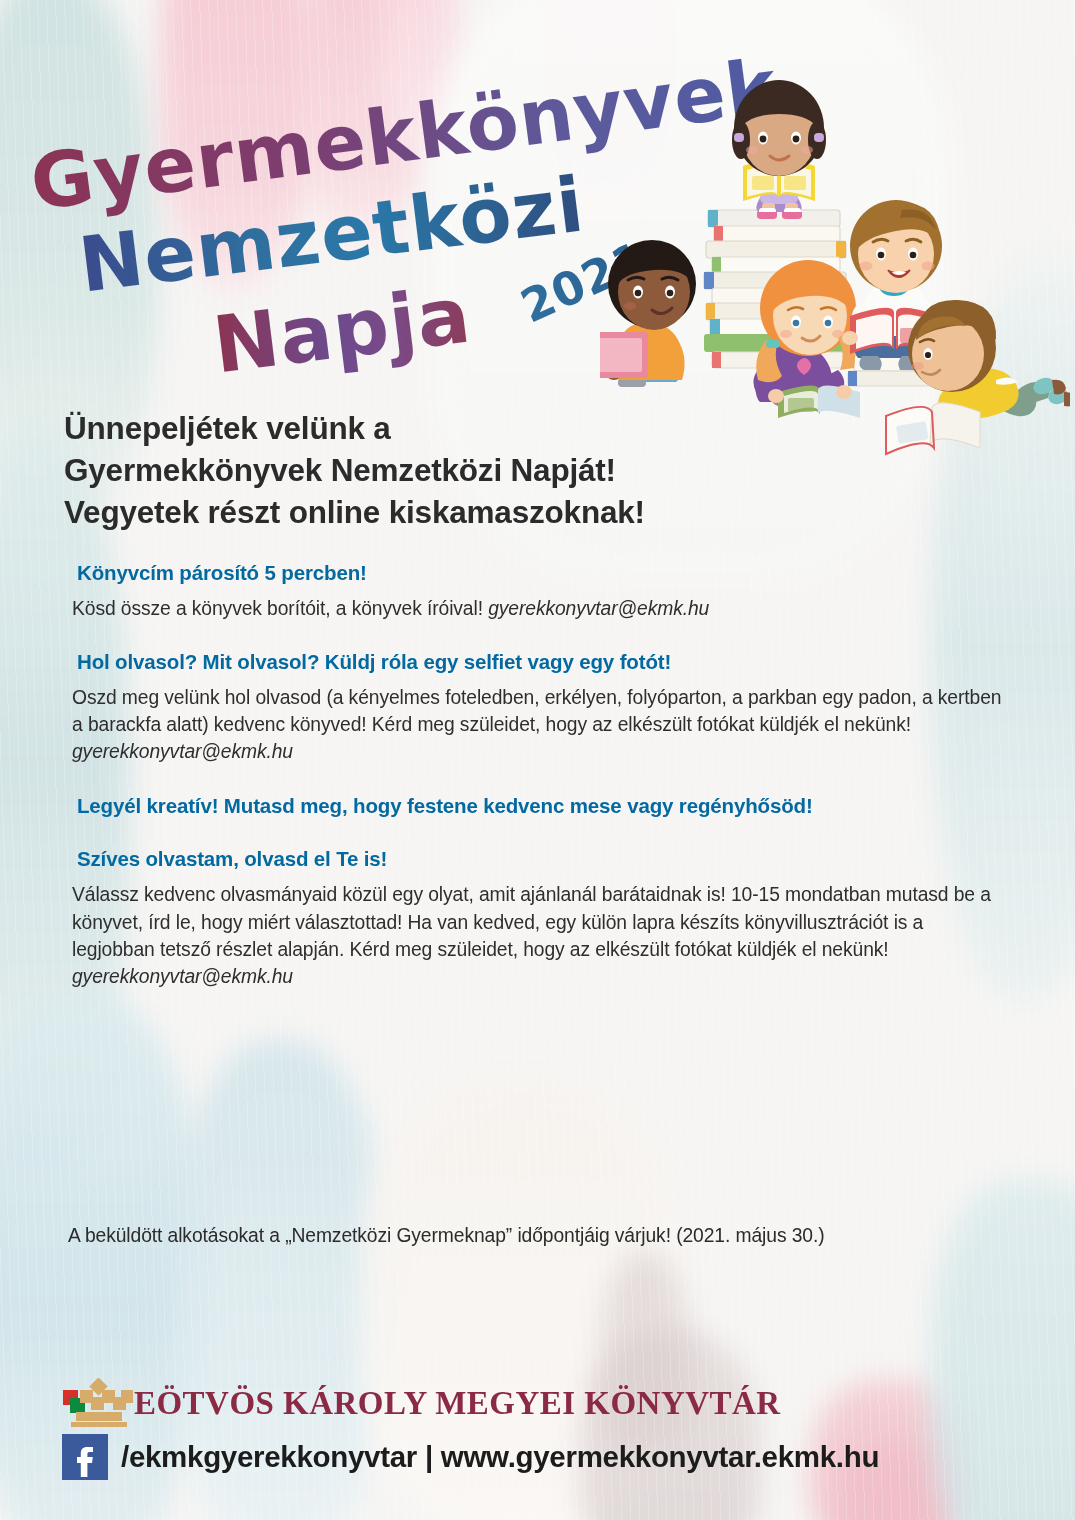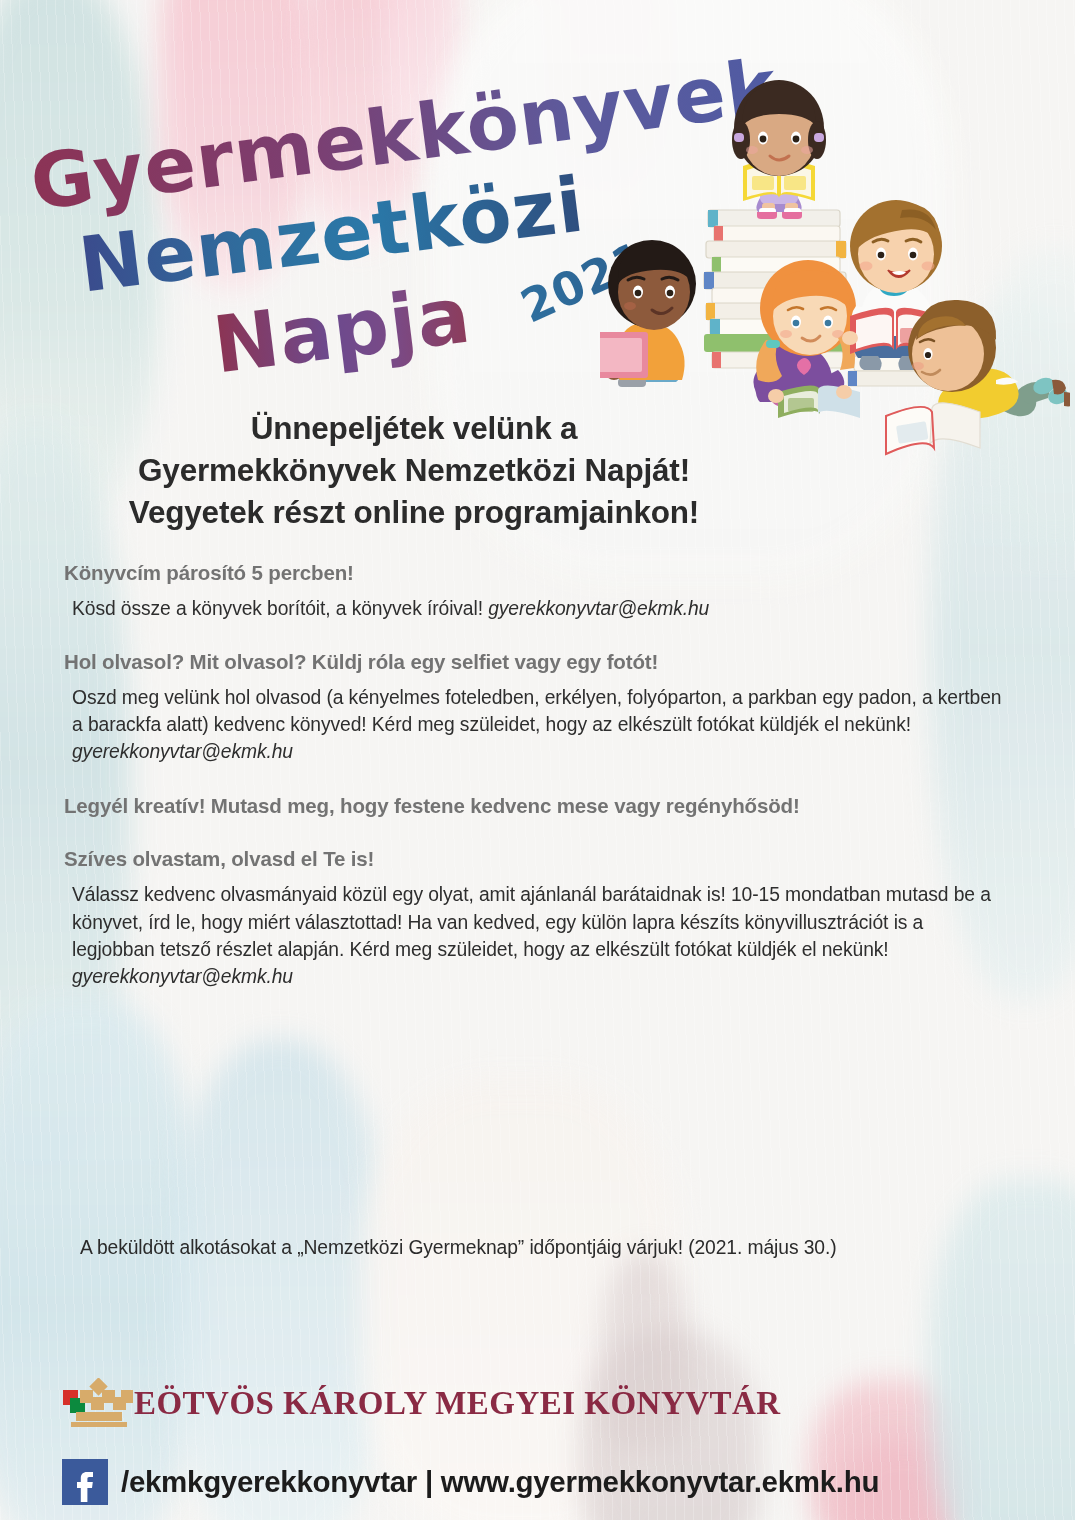--- a/index.html
+++ b/index.html
@@ -36,40 +36,40 @@
       background-image:linear-gradient(95deg,#8e3350 0%,#6c4a8e 45%,#7a4a86 70%,#8e3b57 100%);}
   .t4{position:absolute;left:500px;top:185px;font-size:46px;transform:rotate(-24deg);
       background-image:linear-gradient(95deg,#2f6f9e 0%,#2a6090 100%);}
 
   
   .illo{position:absolute;left:600px;top:40px;width:470px;height:420px;}
   .illo svg{display:block;width:470px;height:420px;}
 
   
   .headline{position:absolute;left:64px;top:408px;width:700px;
-    font-size:31.5px;font-weight:700;line-height:1.33;color:#2b2b2b;letter-spacing:-.2px;text-align:center;}
+    font-size:31.5px;font-weight:700;line-height:1.33;color:#2b2b2b;letter-spacing:-.2px;}
   .blocks{position:absolute;left:64px;top:560px;width:955px;color:#2b2b2b;}
   .blk{margin-bottom:27px;}
-  .blk h3{margin:0 0 1px 0;font-size:20.5px;font-weight:700;line-height:1.3;letter-spacing:-.15px;color:#737373;}
+  .blk h3{margin:0 0 1px 13px;font-size:20.5px;font-weight:700;line-height:1.3;letter-spacing:-.15px;color:#0369a1;}
   .blk p{margin:8px;font-size:19.3px;line-height:1.42;color:#2e2e2e;letter-spacing:-.1px;}
   .mail{font-style:italic;}
   .closing{position:absolute;left:64px;top:1218px;width:955px;color:#2b2b2b;}
-  .closing p{margin:16px;font-size:19.3px;line-height:1.42;letter-spacing:-.1px;}
+  .closing p{margin:4px;font-size:19.3px;line-height:1.42;letter-spacing:-.1px;}
   .closing .gap{height:31px;}
 
   
   .footer{position:absolute;left:62px;top:1375px;width:960px;}
   .logo-row{display:flex;align-items:center;height:56px;}
   .crown{width:72px;height:50px;position:relative;flex:0 0 auto;}
   .logo-name{
     font-family:"Liberation Serif", serif;
     font-weight:700;color:#8a2a44;font-size:34px;letter-spacing:.5px;
     white-space:nowrap;line-height:1;transform:scaleX(.97);transform-origin:left center;
   }
-  .fb-row{display:flex;align-items:center;gap:13px;margin-top:28px;}
+  .fb-row{display:flex;align-items:center;gap:13px;margin-top:3px;}
   .fb-icon{width:46px;height:46px;background:#3b5a9b;flex:0 0 auto;position:relative;}
   .fb-icon svg{position:absolute;inset:0;}
   .fb-text{font-size:29.5px;font-weight:700;color:#1c1c1c;white-space:nowrap;letter-spacing:-.3px;}
 </style>
 </head>
 <body>
 
 <div id="poster">
 
   <div class="bg-base"></div>
@@ -287,21 +287,21 @@
         <path d="M380 372 q-44 -16 -48 -4 l-2 36 q8 -12 50 4z" fill="#f6f3ed" stroke="#e2ddd2" stroke-width="1.2"></path>
         <path d="M286 376 q40 -16 46 -4 l2 36 q-8 -12 -48 6z" fill="none" stroke="#e05b5b" stroke-width="2"></path>
         <rect x="296" y="386" width="30" height="18" rx="2" fill="#d7e4ea" opacity=".7" transform="rotate(-9 296 386)"></rect>
       </g>
     </svg>
   </div>
 
   <div class="headline">
     <div>Ünnepeljétek velünk a</div>
     <div>Gyermekkönyvek Nemzetközi Napját!</div>
-    <div>Vegyetek részt online programjainkon!</div>
+    <div>Vegyetek részt online kiskamaszoknak!</div>
   </div>
 
   <div class="blocks">
 
     <div class="blk">
       <h3>Könyvcím párosító 5 percben!</h3>
       <p><span>Kösd össze a könyvek borítóit, a könyvek íróival! </span><span class="mail">gyerekkonyvtar@ekmk.hu</span></p>
     </div>
 
 

